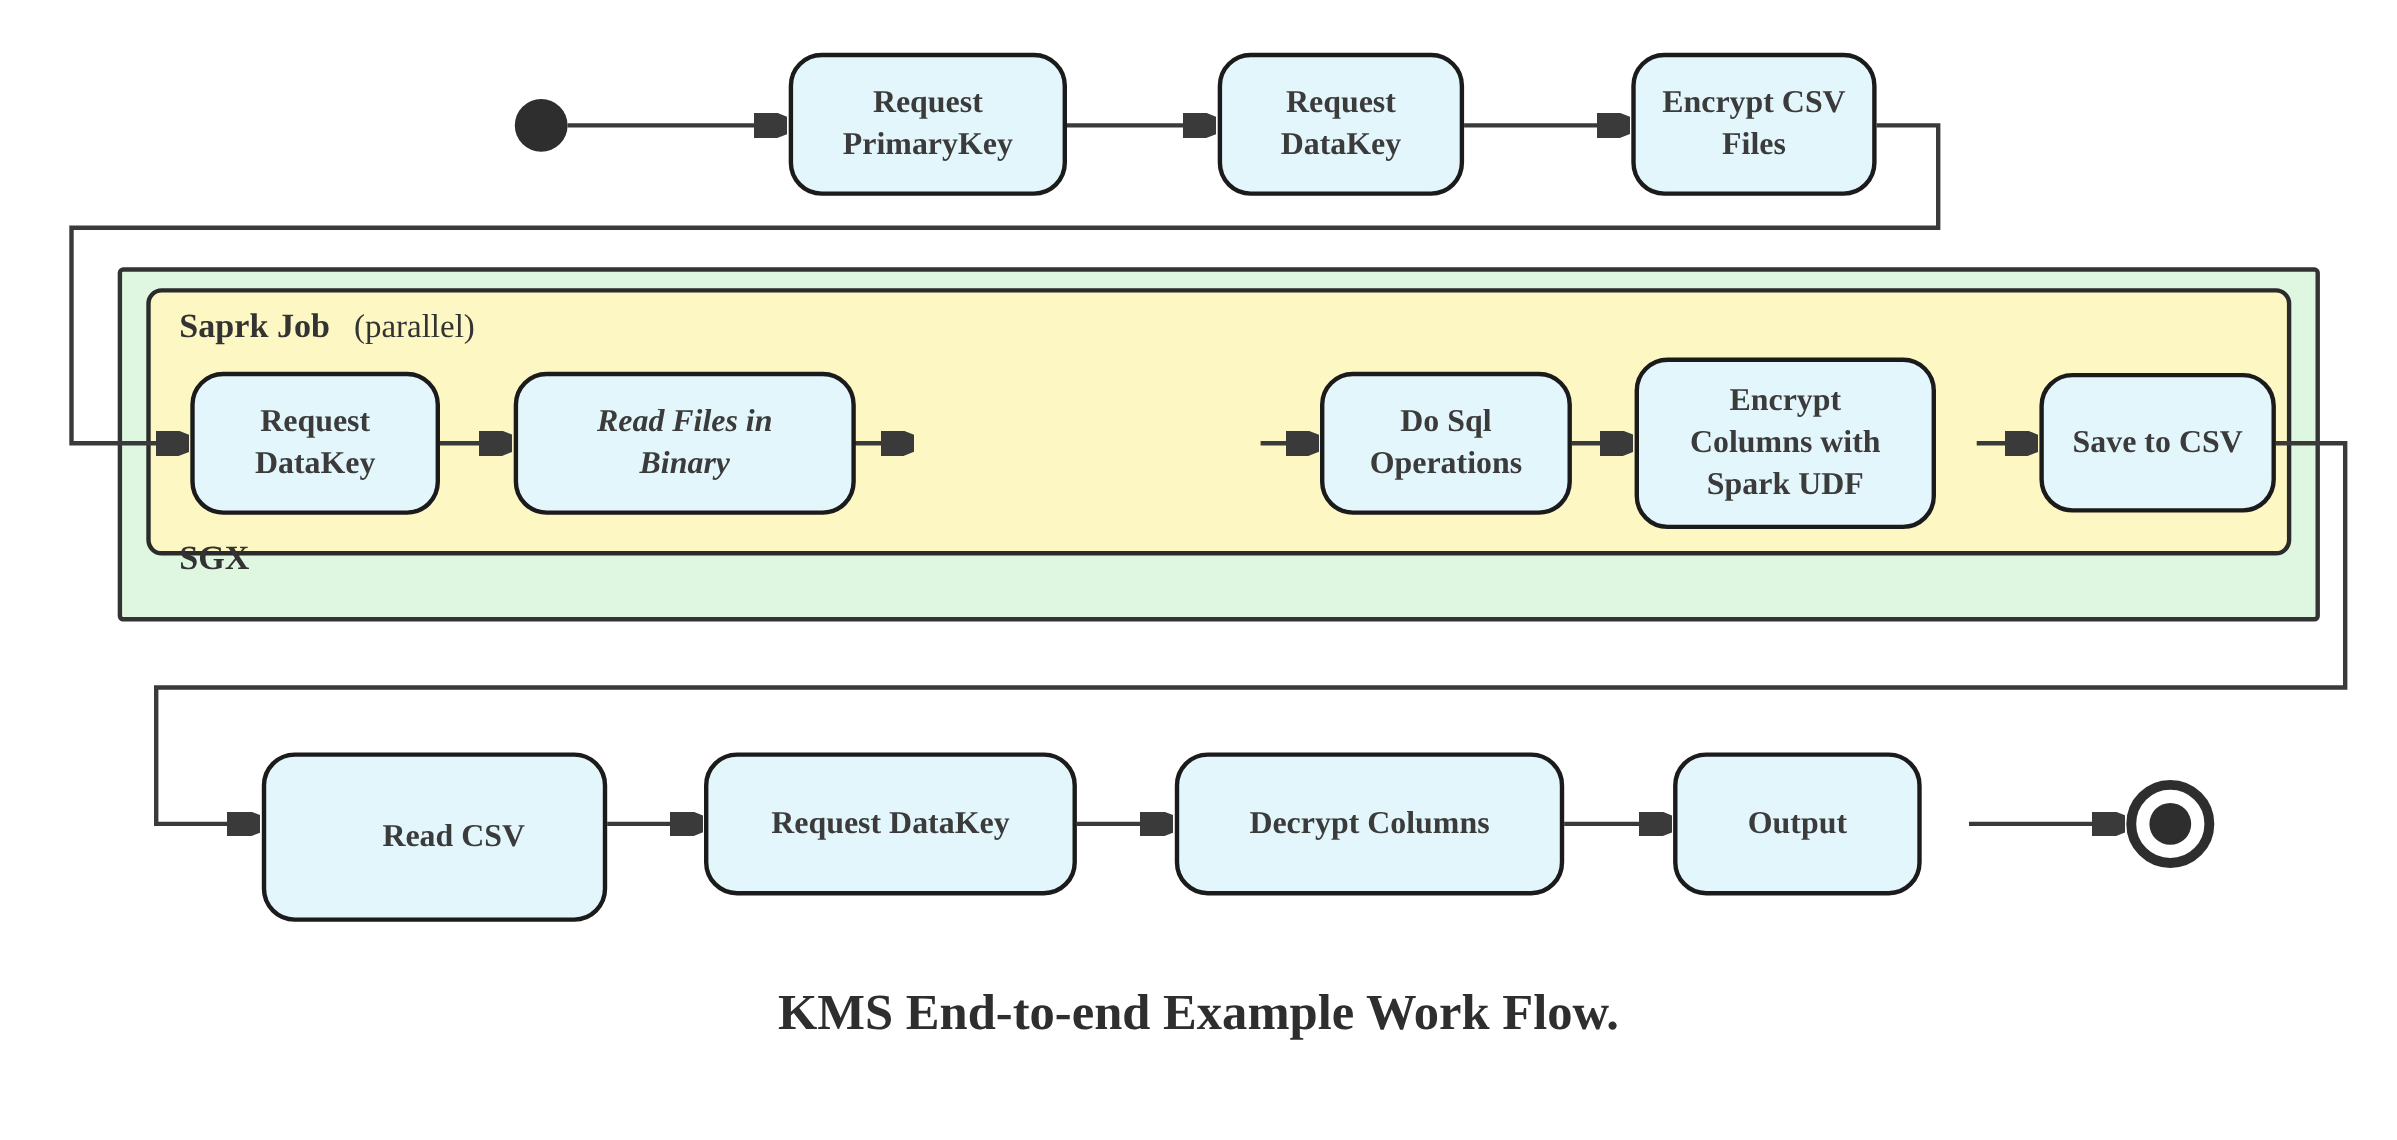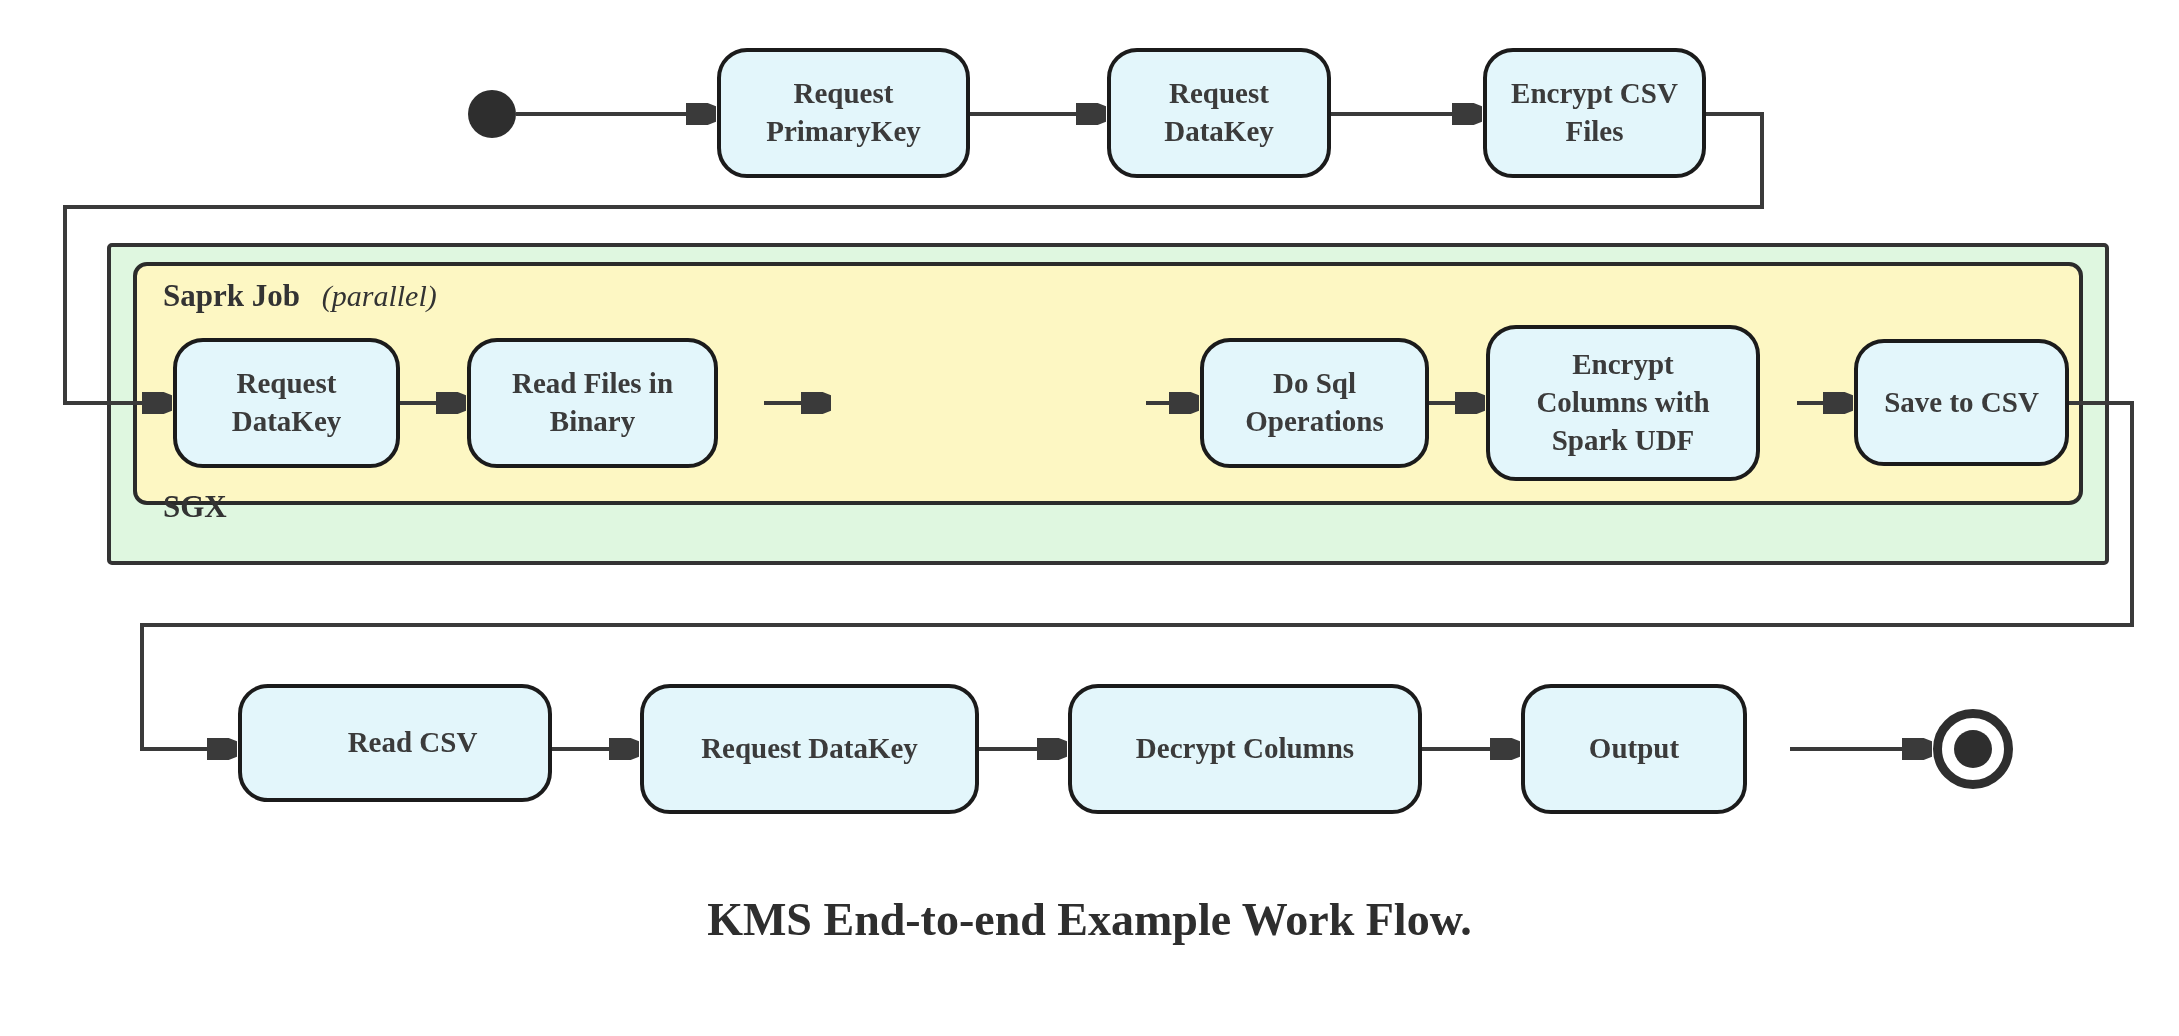--- a/index.html
+++ b/index.html
@@ -9,21 +9,21 @@
   }
   .container-green {
     position:absolute; left:107px; top:243px; width:2002px; height:322px;
     background:#dff7e0; border:4px solid #333333; border-radius:5px; box-sizing:border-box;
   }
   .container-yellow {
     position:absolute; left:133px; top:262px; width:1950px; height:243px;
     background:#fdf7c3; border:4px solid #2b2b2b; border-radius:14px; box-sizing:border-box;
   }
   .ctr-label { position:absolute; font-size:31px; font-weight:bold; color:#333333; white-space:nowrap; }
-  .ctr-label .note { font-weight:normal; font-style:italic; font-size:30px; }
+  .ctr-label .note { font-weight:normal; font-size:30px; }
   .edges { position:absolute; left:0; top:0; width:2179px; height:1036px; }
   .edges path { stroke:#3a3a3a; stroke-width:4px; fill:none; }
   .node {
     position:absolute; background:#e3f6fb; border:4px solid #1b1b1b; border-radius:30px;
     display:flex; align-items:center; justify-content:center; text-align:center;
     font-weight:bold; font-size:29px; line-height:1.3; color:#3b3b3b; box-sizing:border-box;
   }
   .start-dot { position:absolute; left:468px; top:90px; width:48px; height:48px; border-radius:50%; background:#2e2e2e; }
   .end-ring {
     position:absolute; left:1933px; top:709px; width:62px; height:62px; border-radius:50%;
@@ -82,34 +82,34 @@
   <div class="node" style="left:1107px; top:48px; width:224px; height:130px;">
     <span style="max-width:160px;">Request DataKey</span>
   </div>
   <div class="node" style="left:1483px; top:48px; width:223px; height:130px;">
     <span style="max-width:170px;">Encrypt CSV Files</span>
   </div>
 
   <div class="node" style="left:173px; top:338px; width:227px; height:130px;">
     <span style="max-width:160px;">Request DataKey</span>
   </div>
-  <div class="node" style="left:467px; top:338px; width:251px; height:130px;">
+  <div class="node" style="left:467px; top:338px; width:311px; height:130px;font-style:italic;">
     <span style="max-width:230px;">Read Files in Binary</span>
   </div>
   <div class="node" style="left:1200px; top:338px; width:229px; height:130px;">
     <span style="max-width:180px;">Do Sql Operations</span>
   </div>
   <div class="node" style="left:1486px; top:325px; width:274px; height:156px;">
     <span style="max-width:195px;">Encrypt Columns with Spark UDF</span>
   </div>
   <div class="node" style="left:1854px; top:339px; width:215px; height:127px;">
     <span>Save to CSV</span>
   </div>
 
-  <div class="node" style="left:238px; top:684px; width:314px; height:118px;padding-left:35px;">
+  <div class="node" style="left:238px; top:684px; width:314px; height:154px;padding-left:35px;">
     <span>Read CSV</span>
   </div>
   <div class="node" style="left:640px; top:684px; width:339px; height:130px;">
     <span>Request DataKey</span>
   </div>
   <div class="node" style="left:1068px; top:684px; width:354px; height:130px;">
     <span>Decrypt Columns</span>
   </div>
   <div class="node" style="left:1521px; top:684px; width:226px; height:130px;">
     <span>Output</span>

